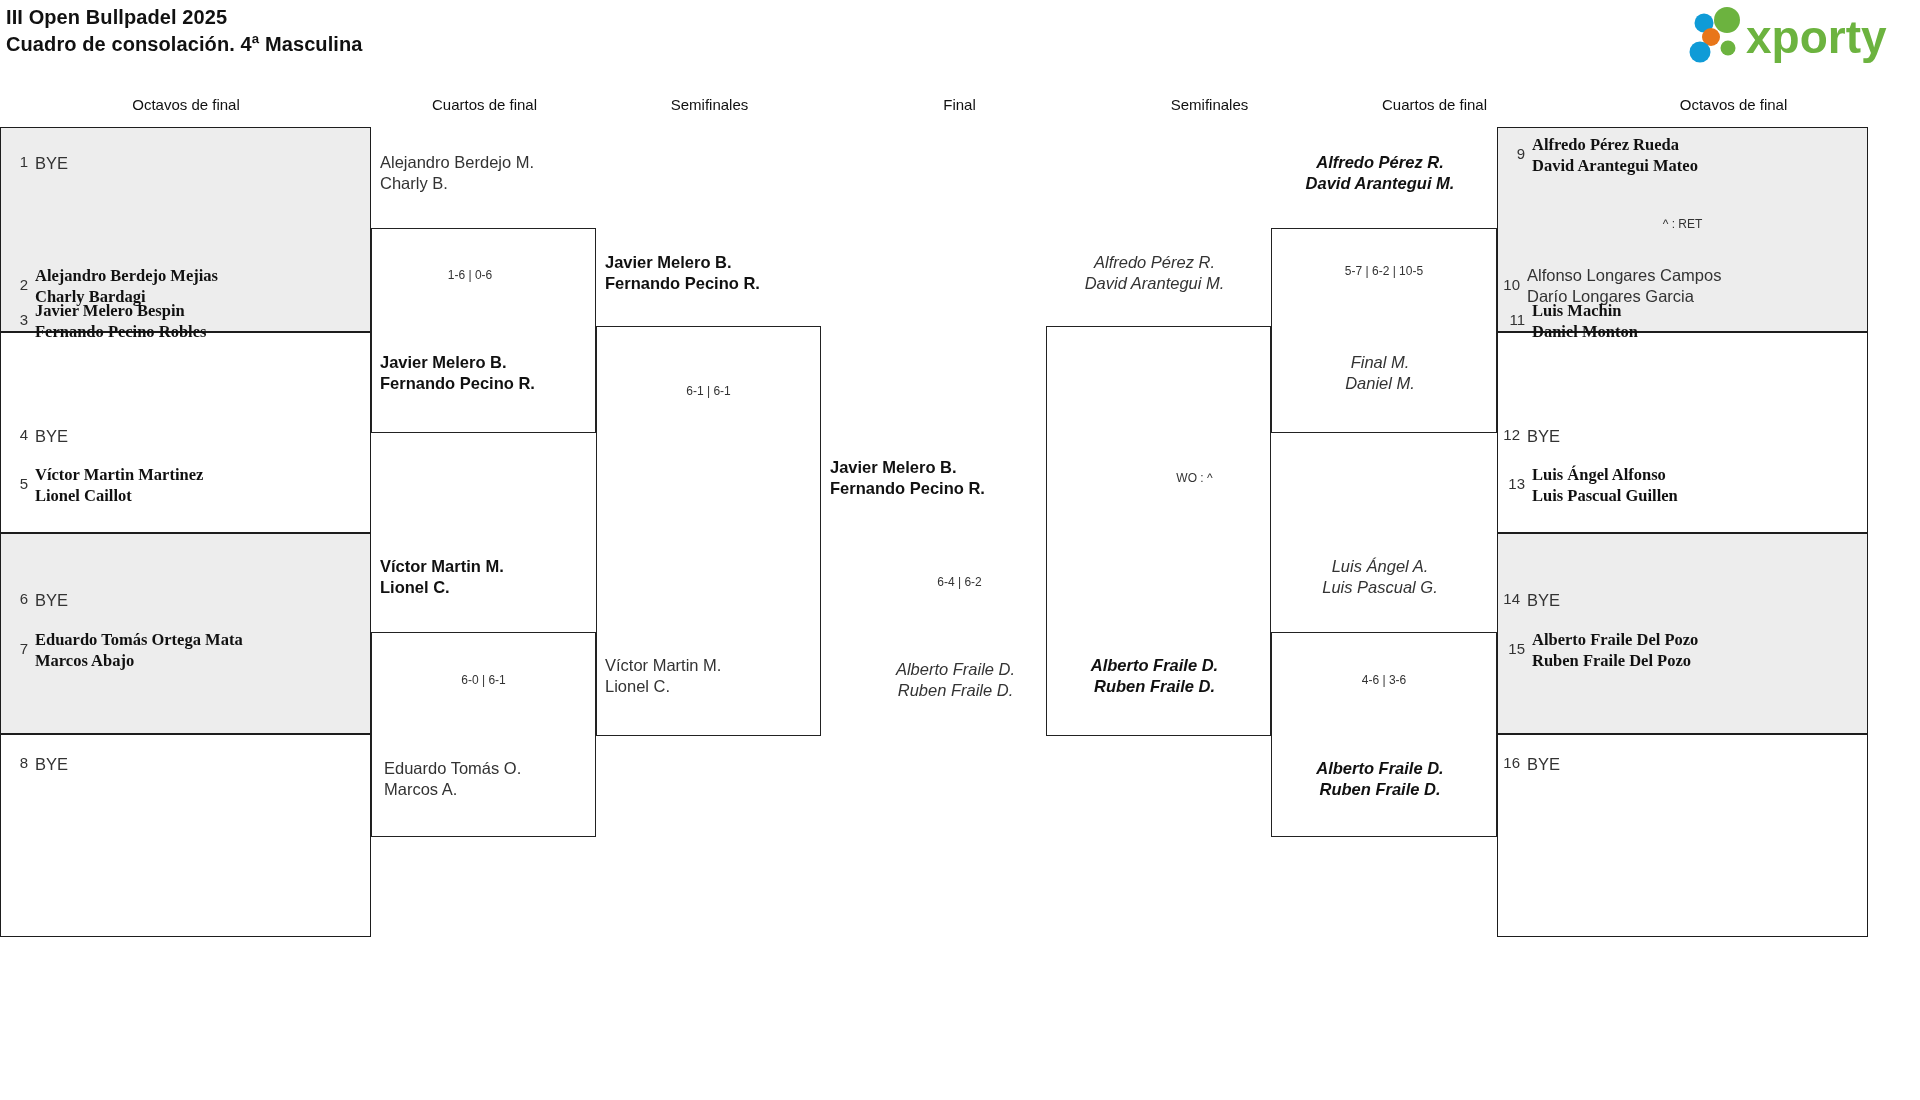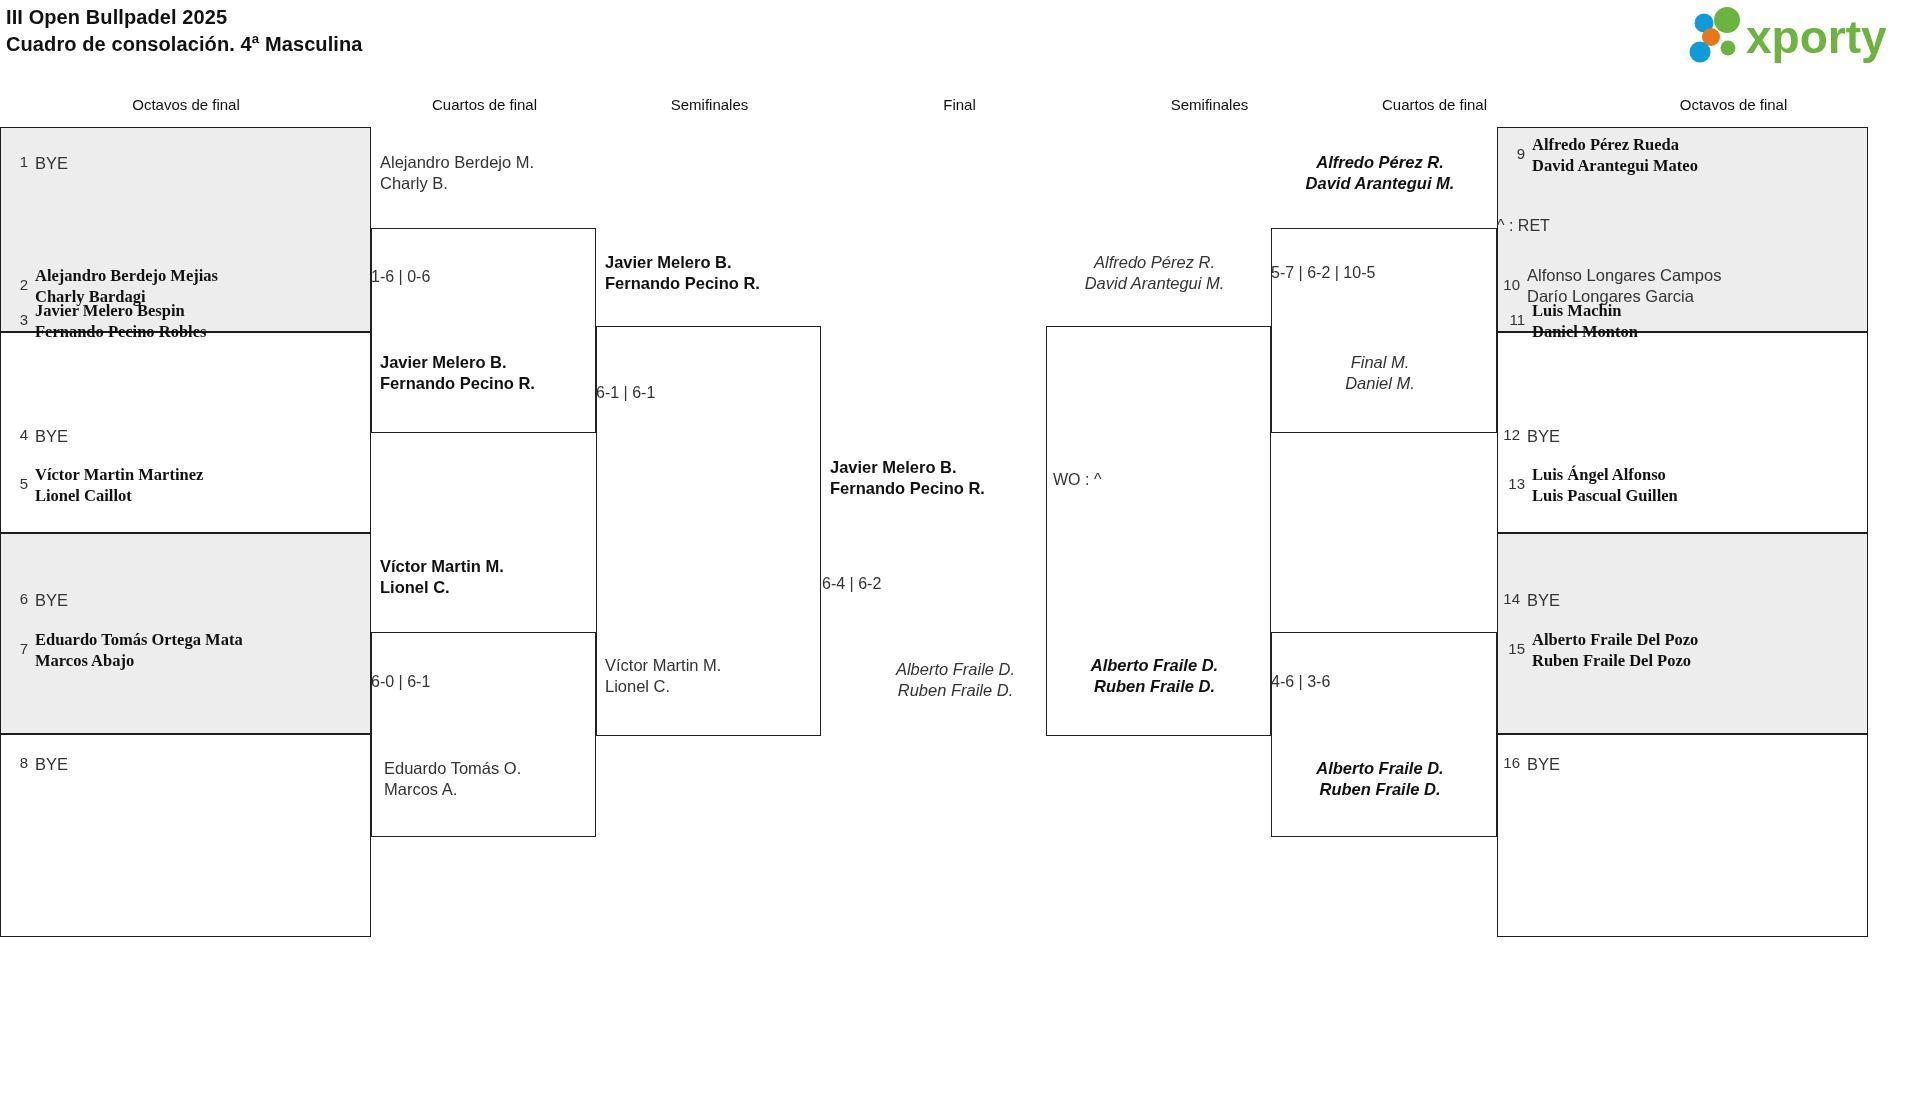--- a/index.html
+++ b/index.html
@@ -56,22 +56,22 @@
 
   .pair {
     position: absolute; font-size: 16.5px; line-height: 1.30; white-space: nowrap;
   }
   .pair .n { display: block; }
   .pair.bold { font-weight: 700; color: #111; }
   .pair.light { font-weight: 400; color: #333; }
   .pair.ralign { text-align: center; font-style: italic; }
 
   .score {
-    position: absolute; font-size: 16px; color: #333;
-    white-space: nowrap; font-weight: 400;
+    position: absolute; font-size: 12px; color: #333;
+    white-space: nowrap; text-align: center; font-weight: 400;
   }
 </style>
 </head>
 <body>
 
 <div id="root">
 
   <div class="title-block">
     <div class="title-line">III Open Bullpadel 2025</div>
     <div class="title-line">Cuadro de consolación. 4ª Masculina</div>
@@ -200,39 +200,43 @@
     <span class="n">Alberto Fraile D.</span>
     <span class="n">Ruben Fraile D.</span>
   </div>
 
   <div class="matchbox" style="left:1046px; top:326px; width:225px; height:410px;"></div>
 
   <div class="pair light ralign" style="left:1046px; top:252px; width:217px;">
     <span class="n">Alfredo Pérez R.</span>
     <span class="n">David Arantegui M.</span>
   </div>
-  <div class="score" style="left:1053px; top:471px; width:225px;">WO : ^</div>
+  <div class="score" style="left:1082px; top:471px; width:225px;">WO : ^</div>
   <div class="pair bold ralign" style="left:1046px; top:655px; width:217px;">
     <span class="n">Alberto Fraile D.</span>
     <span class="n">Ruben Fraile D.</span>
   </div>
 
   <div class="matchbox" style="left:1271px; top:228px; width:226px; height:205px;"></div>
   <div class="matchbox" style="left:1271px; top:632px; width:226px; height:205px;"></div>
 
   <div class="pair bold ralign" style="left:1271px; top:152px; width:218px;">
     <span class="n">Alfredo Pérez R.</span>
     <span class="n">David Arantegui M.</span>
   </div>
   <div class="score" style="left:1271px; top:256px; width:226px;margin-top:8px;">5-7 | 6-2 | 10-5</div>
   <div class="pair light ralign" style="left:1271px; top:352px; width:218px;">
     <span class="n">Final M.</span>
     <span class="n">Daniel M.</span>
   </div>
 
+  <div class="pair light ralign" style="left:1271px; top:556px; width:218px;">
+    <span class="n">Luis Ángel A.</span>
+    <span class="n">Luis Pascual G.</span>
+  </div>
   <div class="score" style="left:1271px; top:673px; width:226px;">4-6 | 3-6</div>
   <div class="pair bold ralign" style="left:1271px; top:758px; width:218px;">
     <span class="n">Alberto Fraile D.</span>
     <span class="n">Ruben Fraile D.</span>
   </div>
 
   <div class="seedbox shaded" style="left:1497px; top:127px; width:371px; height:205px;"></div>
   <div class="seedbox" style="left:1497px; top:332px; width:371px; height:201px;"></div>
   <div class="seedbox shaded" style="left:1497px; top:533px; width:371px; height:201px;"></div>
   <div class="seedbox" style="left:1497px; top:734px; width:371px; height:203px;"></div>

